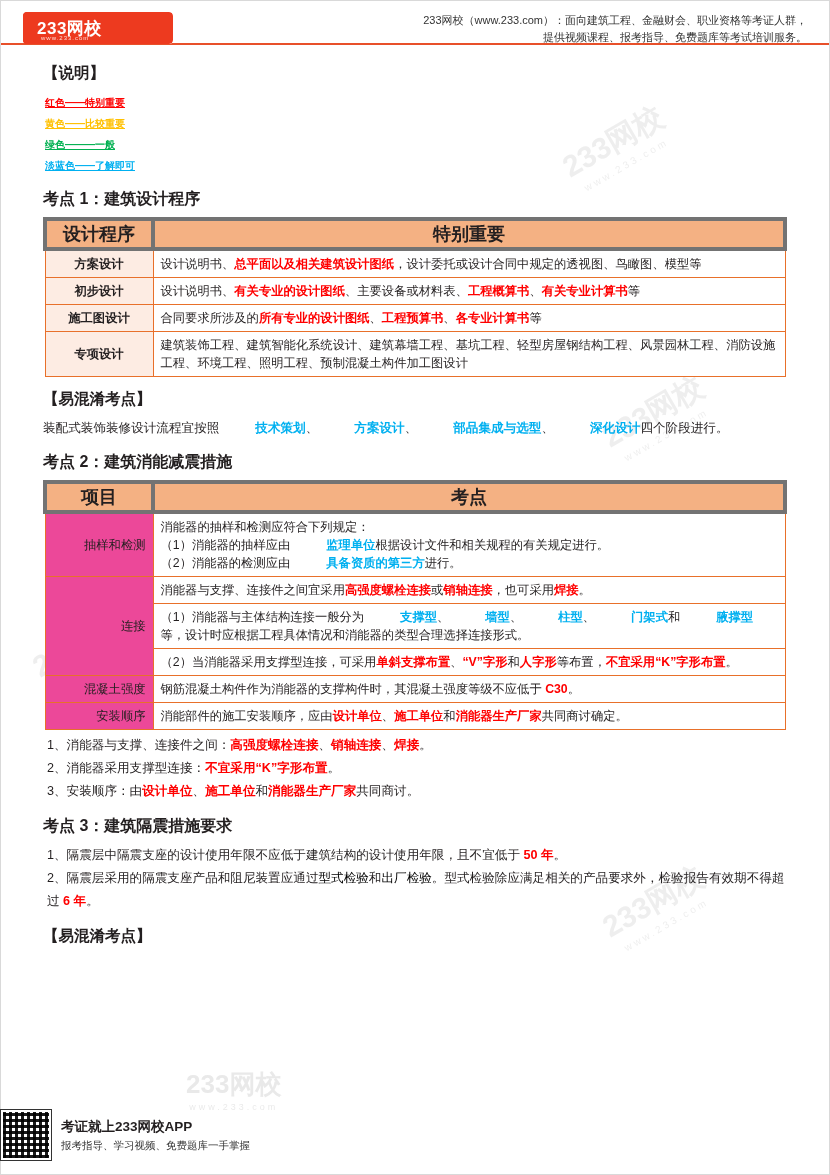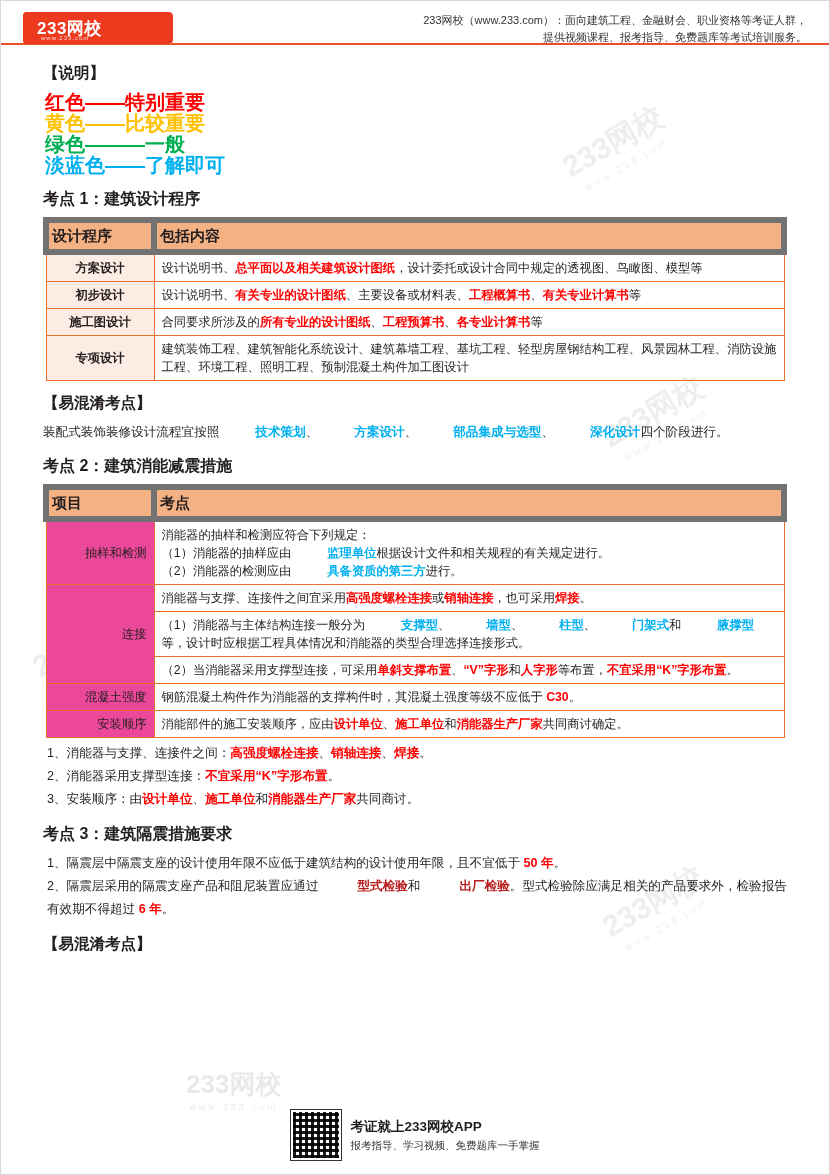--- a/index.html
+++ b/index.html
@@ -81,24 +81,25 @@
     position: relative;
     z-index: 2;
   }
   .brace-title {
     font-size: 15.5px;
     font-weight: bold;
     color: #231f20;
     margin: 6px 0 8px 0;
   }
   .legend-line {
-    font-size: 20px;
+    font-size: 10px;
     font-weight: bold;
     line-height: 21px;
     margin-left: 2px;
+    text-decoration: underline;
   }
   .c-red { color: #ff0000; }
   .c-yellow { color: #ffc000; }
   .c-green { color: #00b050; }
   .c-blue { color: #00b0f0; }
 
   h2.kaodian {
     font-size: 16px;
     font-weight: bold;
     color: #231f20;
@@ -107,25 +108,25 @@
   
   table.doc {
     width: 100%;
     border-collapse: collapse;
     font-size: 12.3px;
     line-height: 18px;
     table-layout: fixed;
   }
   table.doc th {
     background: #f4b183;
-    border: 6px solid #737373;
-    font-weight: bold;
-    text-align: left;
+    border: 4px solid #737373;
+    font-weight: bold;
+    text-align: center;
     padding: 4px 3px;
-    font-size: 15px;
+    font-size: 18px;
     color: #231f20;
   }
   table.doc td {
     border: 1px solid #e8702a;
     padding: 4px 7px;
     vertical-align: middle;
     color: #231f20;
   }
   td.cat {
     text-align: center;
@@ -134,21 +135,21 @@
     color: #e8502a;
   }
   td.cat-plain {
     text-align: right;
     background: #ec4899;
     font-weight: normal;
     color: #231f20;
   }
   .b-red { color: #ff0000; font-weight: bold; }
   .b-blue { color: #00b0f0; font-weight: bold; padding-left: 36px; }
-  .b-green { color: #b91c1c; font-weight: bold; margin-left: 39px; }
+  .b-green { color: #000000; font-weight: normal; }
   .para {
     font-size: 12.6px;
     line-height: 21px;
     margin: 5px 0 0 0;
   }
   ol.notes {
     margin: 4px 0 0 0;
     padding: 0;
     list-style: none;
     font-size: 12.6px;
@@ -173,21 +174,20 @@
     text-align: center;
     font-weight: normal;
   }
   
   .footer {
     position: absolute;
     left: 0;
     right: 0;
     bottom: 14px;
     display: flex;
-    justify-content: center;
     align-items: center;
     gap: 10px;
   }
   .qr {
     width: 46px;
     height: 46px;
     background:
       repeating-linear-gradient(0deg, #1a1a1a 0 3px, #fff 3px 6px),
       repeating-linear-gradient(90deg, #1a1a1a 0 3px, #fff 3px 6px);
     background-blend-mode: multiply;
@@ -262,21 +262,21 @@
 
     <h2 class="kaodian">考点 1：建筑设计程序</h2>
     <table class="doc">
       <colgroup>
           <col style="width:108px">
           <col>
         </colgroup>
       <thead>
         <tr>
           <th>设计程序</th>
-          <th>包括内容</th>
+          <th>特别重要</th>
         </tr>
       </thead>
       <tbody id="t1-body">
           <tr>
             <td class="cat">方案设计</td>
             <td>设计说明书、<span class="b-red">总平面以及相关建筑设计图纸</span>，设计委托或设计合同中规定的透视图、鸟瞰图、模型等</td>
           </tr>
           <tr>
             <td class="cat">初步设计</td>
             <td>设计说明书、<span class="b-red">有关专业的设计图纸</span>、主要设备或材料表、<span class="b-red">工程概算书</span>、<span class="b-red">有关专业计算书</span>等</td>

